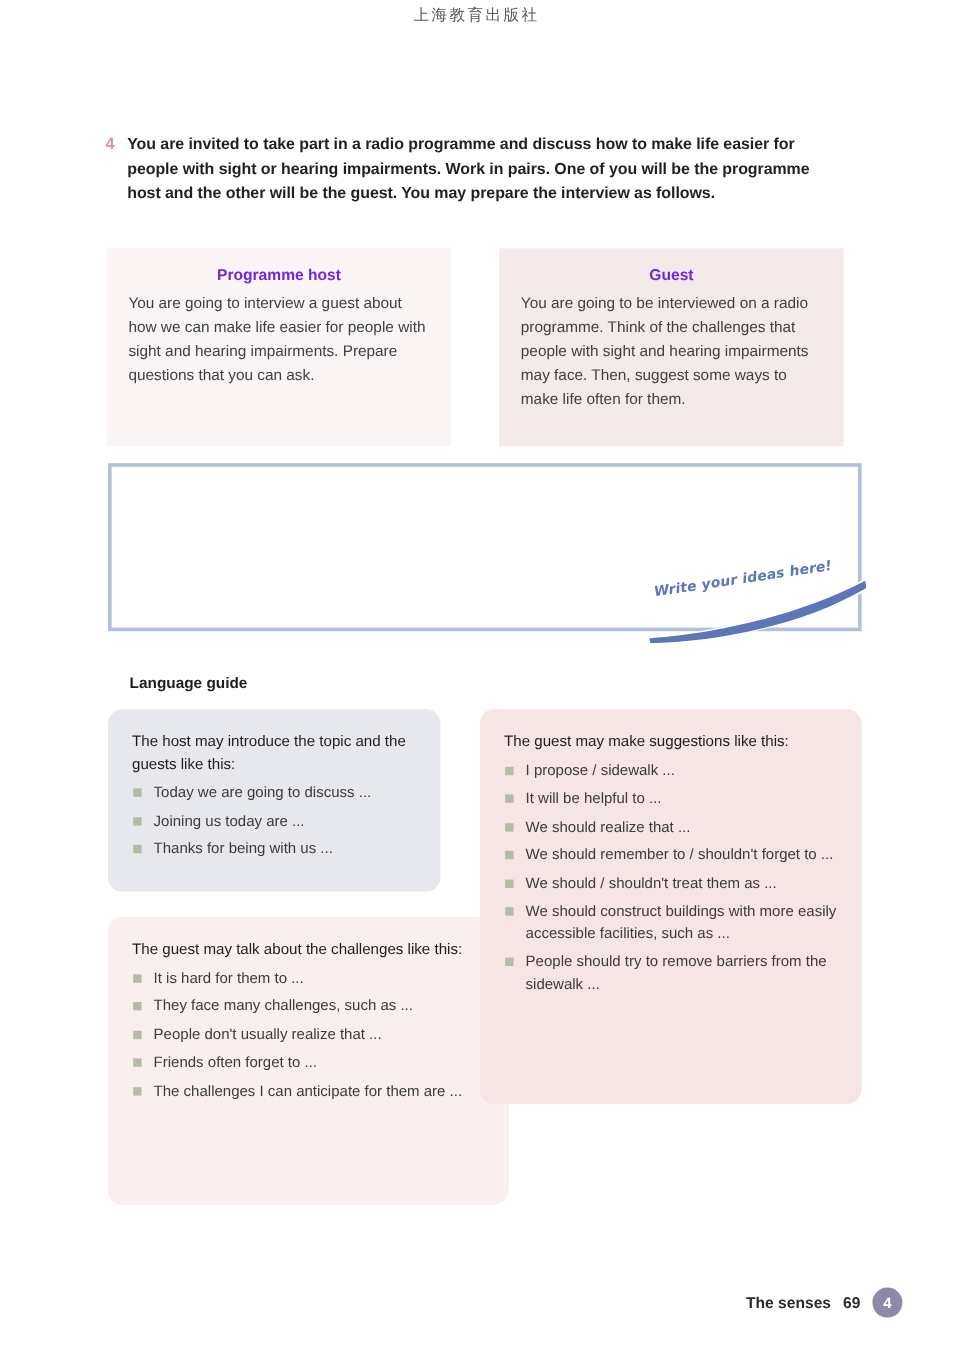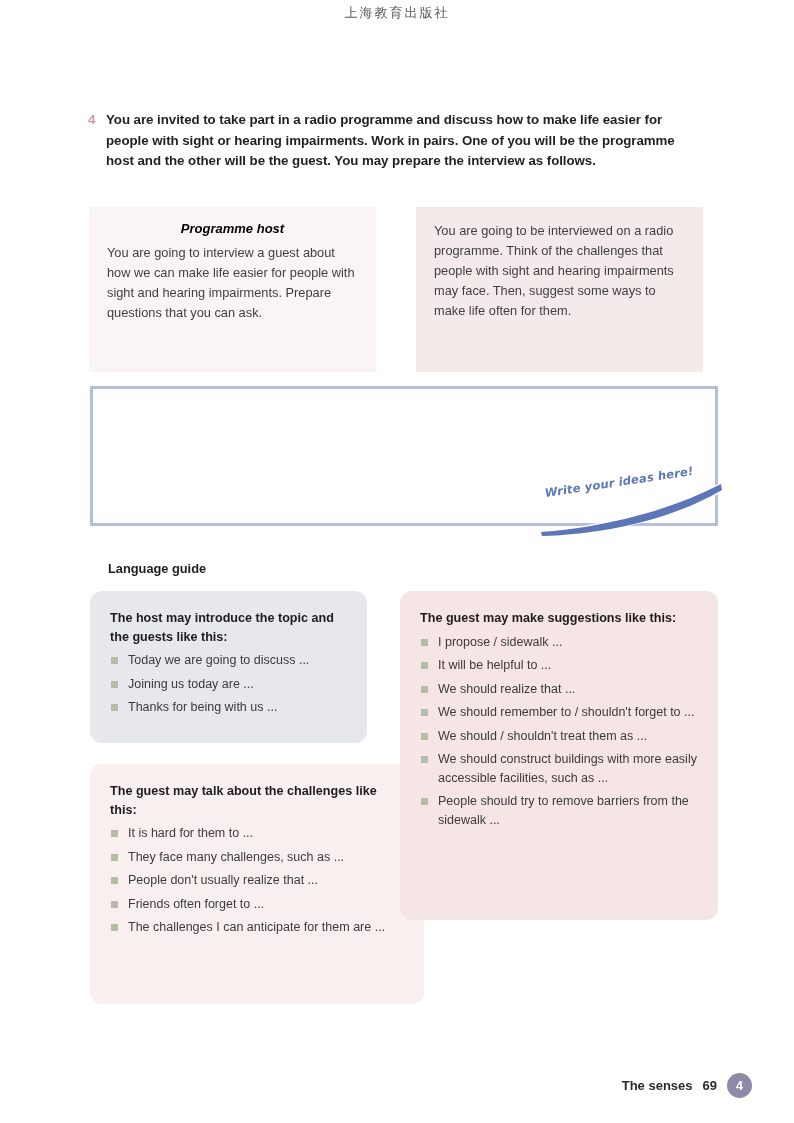--- a/index.html
+++ b/index.html
@@ -69,23 +69,22 @@
     box-sizing: border-box;
     padding: 14px 18px 20px 18px;
     min-height: 165px;
   }
   .role-card.host  { background: #faf4f4; }
   .role-card.guest { background: #f4eaea; }
   .role-card-title {
     text-align: center;
     font-size: 13px;
     font-weight: bold;
-    color: #000000;
+    color: #6d28d9;
     margin-bottom: 7px;
-    font-style: italic;
   }
   .role-card-body {
     font-size: 12.8px;
     line-height: 20px;
     color: #3f3f3f;
   }
 
   
   .ideas-zone {
     position: absolute;
@@ -161,21 +160,21 @@
   .lg-box.guest-suggestions {
     top: 591px;
     left: 400px;
     width: 318px;
     min-height: 329px;
     background: #f6e5e5;
   }
 
   .lg-heading {
     font-size: 12.6px;
-    font-weight: bold;
+    font-weight: normal;
     line-height: 18.5px;
     color: #1e1c1c;
     margin-bottom: 4px;
   }
   .lg-list {
     list-style: none;
     margin: 0;
     padding: 0;
   }
   .lg-list li {
@@ -236,20 +235,21 @@
   <div class="exercise-number">4</div>
   <div class="exercise-text">You are invited to take part in a radio programme and discuss how to make life easier for people with sight or hearing impairments. Work in pairs. One of you will be the programme host and the other will be the guest. You may prepare the interview as follows.</div>
 </div>
 
 <div class="role-cards">
   <div class="role-card host">
     <div class="role-card-title">Programme host</div>
     <div class="role-card-body">You are going to interview a guest about how we can make life easier for people with sight and hearing impairments. Prepare questions that you can ask.</div>
   </div>
   <div class="role-card guest">
+    <div class="role-card-title">Guest</div>
     <div class="role-card-body">You are going to be interviewed on a radio programme. Think of the challenges that people with sight and hearing impairments may face. Then, suggest some ways to make life often for them.</div>
   </div>
 </div>
 
 <div class="ideas-zone">
   <div class="ideas-box"></div>
   <svg class="ideas-swoosh" viewBox="0 0 184 57" xmlns="http://www.w3.org/2000/svg">
     <path d="M2 52 C 45 49, 120 36, 182 4 L 184 13 C 124 46, 50 57, 3 57 Z" fill="#ffffff"></path>
     <path d="M3 53 C 48 50, 122 37, 183 5 L 184 11 C 126 45, 52 56, 4 57 Z" fill="#5c76b8"></path>
   </svg>

